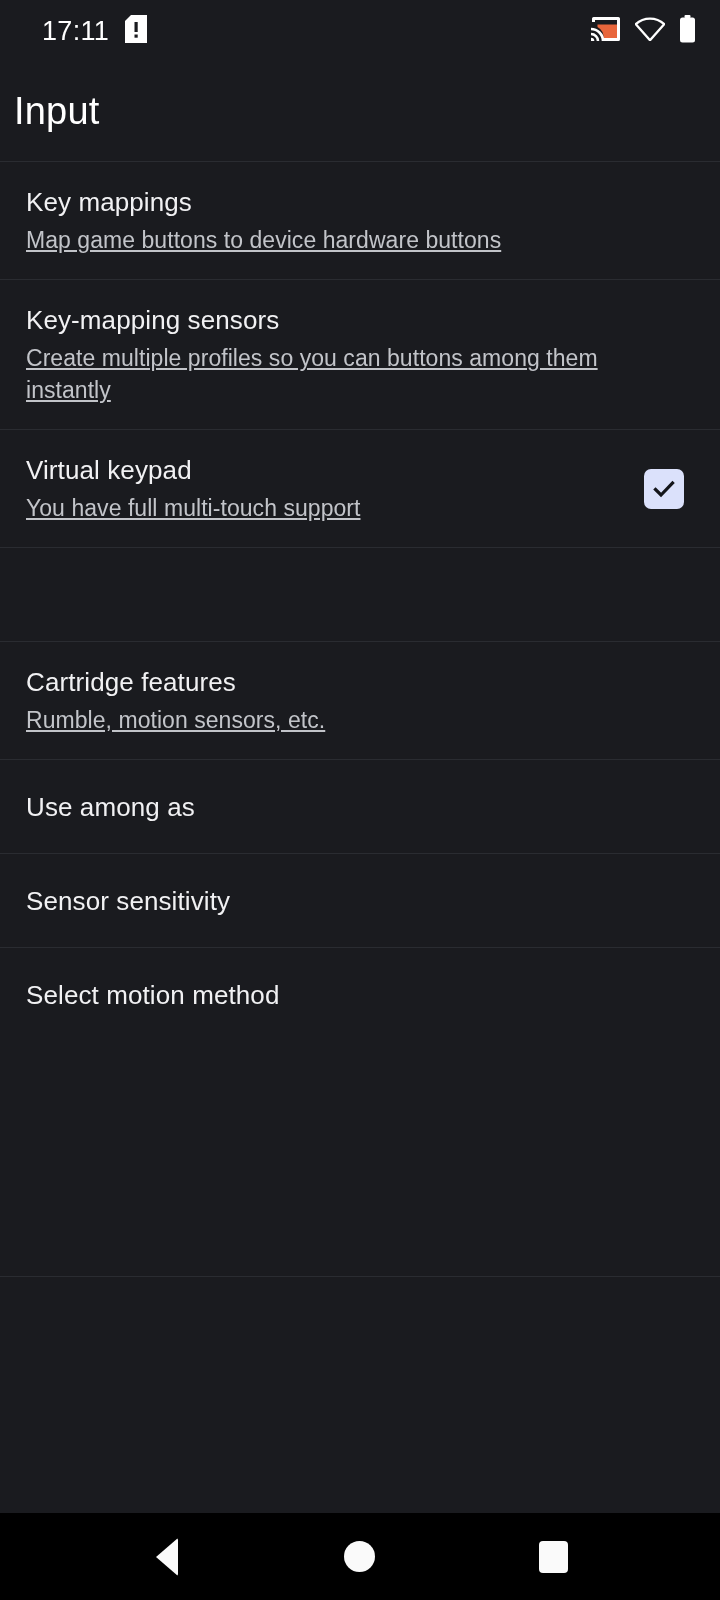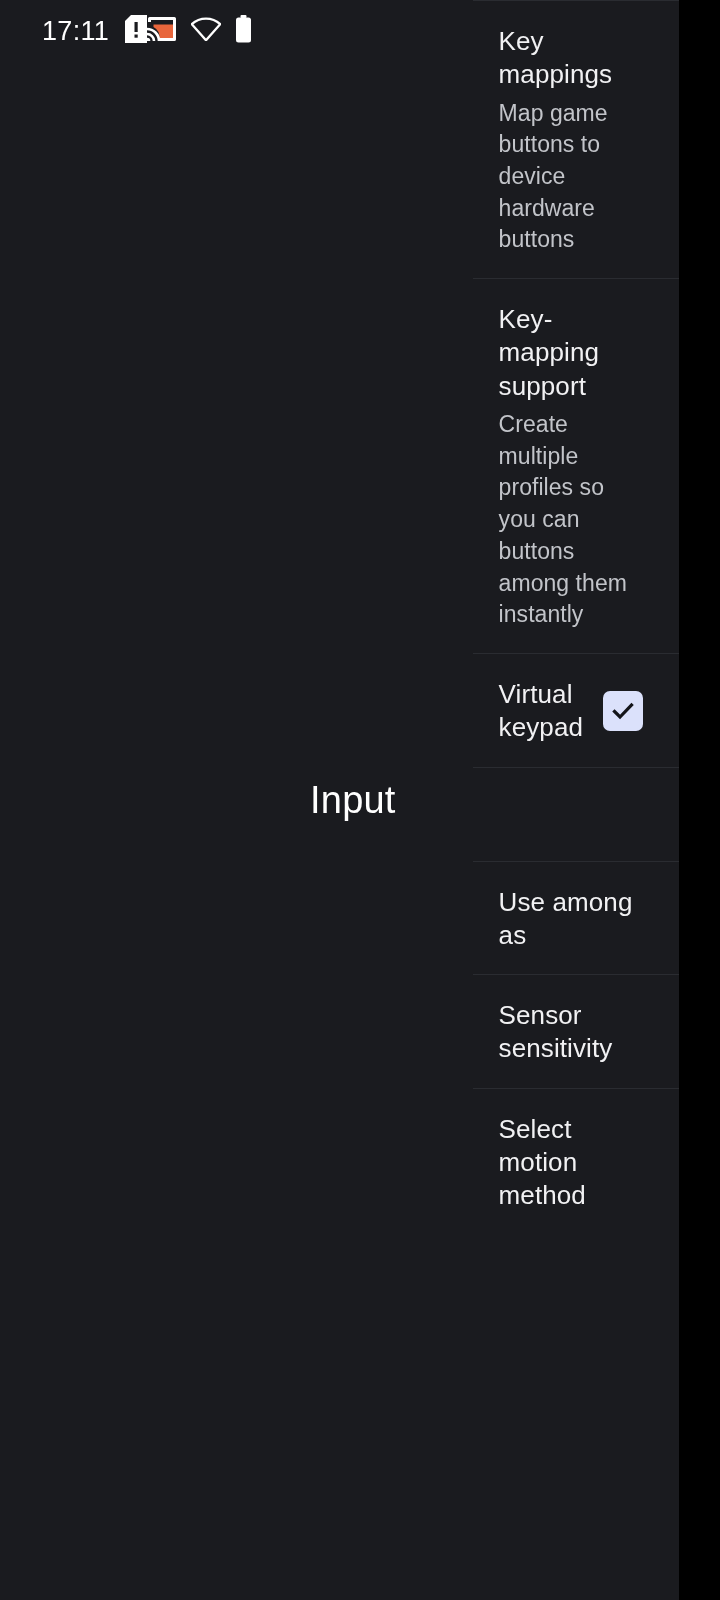--- a/index.html
+++ b/index.html
@@ -6,21 +6,21 @@
   html, body {
     width:720px; height:1600px;
     background:#000;
     font-family:"Liberation Sans", sans-serif;
     overflow:hidden;
   }
   .phone {
     position:relative;
     width:720px; height:1600px;
     background:#1a1b1f;
-    display:flex; 
+    display:flex; flex-direction:column;
   }
 
   
   .statusbar {
     height:62px;
     flex:0 0 62px;
     display:flex; align-items:center;
     padding:0 24px 0 42px;
     background:#1a1b1f;
   }
@@ -37,31 +37,31 @@
   }
   .sim-alert-icon { display:block; }
   .cast-icon { display:block; }
   .wifi-icon { display:block; }
   .battery-icon { display:block; }
 
   
   .page-title-wrap {
     flex:0 0 99px;
     display:flex; align-items:center;
-    padding:0 34px;
+    padding:0 14px;
   }
   .page-title {
     color:#ffffff;
     font-size:38px;
     font-weight:400;
     letter-spacing:0.2px;
   }
 
   
-  .list { flex:1 1 auto; background:#1a1b1f;margin-left:43px; }
+  .list { flex:1 1 auto; background:#1a1b1f; }
   .list-item {
     position:relative;
     padding:24px 26px 22px 26px;
     border-top:1px solid #2a2c31;
     display:flex; align-items:center;
     min-height:94px;
   }
   .list-item:first-child { border-top:1px solid #2a2c31; }
   .item-text { flex:1 1 auto; padding-right:20px; max-width:620px; }
   .item-title {
@@ -71,20 +71,21 @@
     line-height:1.28;
     letter-spacing:0.1px;
   }
   .item-subtitle {
     color:#c2c4c9;
     font-size:23px;
     font-weight:400;
     line-height:1.38;
     margin-top:6px;
     letter-spacing:0.05px;
+    text-decoration:underline;
   }
   .item-subtitle:empty { display:none; }
 
   .checkbox {
     flex:0 0 auto;
     width:40px; height:40px;
     border-radius:7px;
     background:#dbe1fb;
     display:flex; align-items:center; justify-content:center;
     margin-right:10px;
@@ -171,40 +172,47 @@
 
   <div class="list" id="settings-list">
       <div class="list-item">
         <div class="item-text">
           <div class="item-title">Key mappings</div>
           <div class="item-subtitle">Map game buttons to device hardware buttons</div>
         </div>
       </div>
       <div class="list-item">
         <div class="item-text">
-          <div class="item-title">Key-mapping support</div>
+          <div class="item-title">Key-mapping sensors</div>
           <div class="item-subtitle">Create multiple profiles so you can buttons among them instantly</div>
         </div>
       </div>
       <div class="list-item">
         <div class="item-text">
           <div class="item-title">Virtual keypad</div>
+          <div class="item-subtitle">You have full multi-touch support</div>
         </div>
         <div class="checkbox">
           <svg width="26" height="26" viewBox="0 0 26 26">
             <path d="M4.5 13.5 L10 19 L21.5 7" fill="none" stroke="#14151a" stroke-width="3.2" stroke-linecap="square" stroke-linejoin="miter"></path>
           </svg>
         </div>
       </div>
       <div class="list-item">
         <div class="item-text">
         </div>
       </div>
       <div class="list-item">
         <div class="item-text">
+          <div class="item-title">Cartridge features</div>
+          <div class="item-subtitle">Rumble, motion sensors, etc.</div>
+        </div>
+      </div>
+      <div class="list-item">
+        <div class="item-text">
           <div class="item-title">Use among as</div>
         </div>
       </div>
       <div class="list-item">
         <div class="item-text">
           <div class="item-title">Sensor sensitivity</div>
         </div>
       </div>
       <div class="list-item">
         <div class="item-text">

